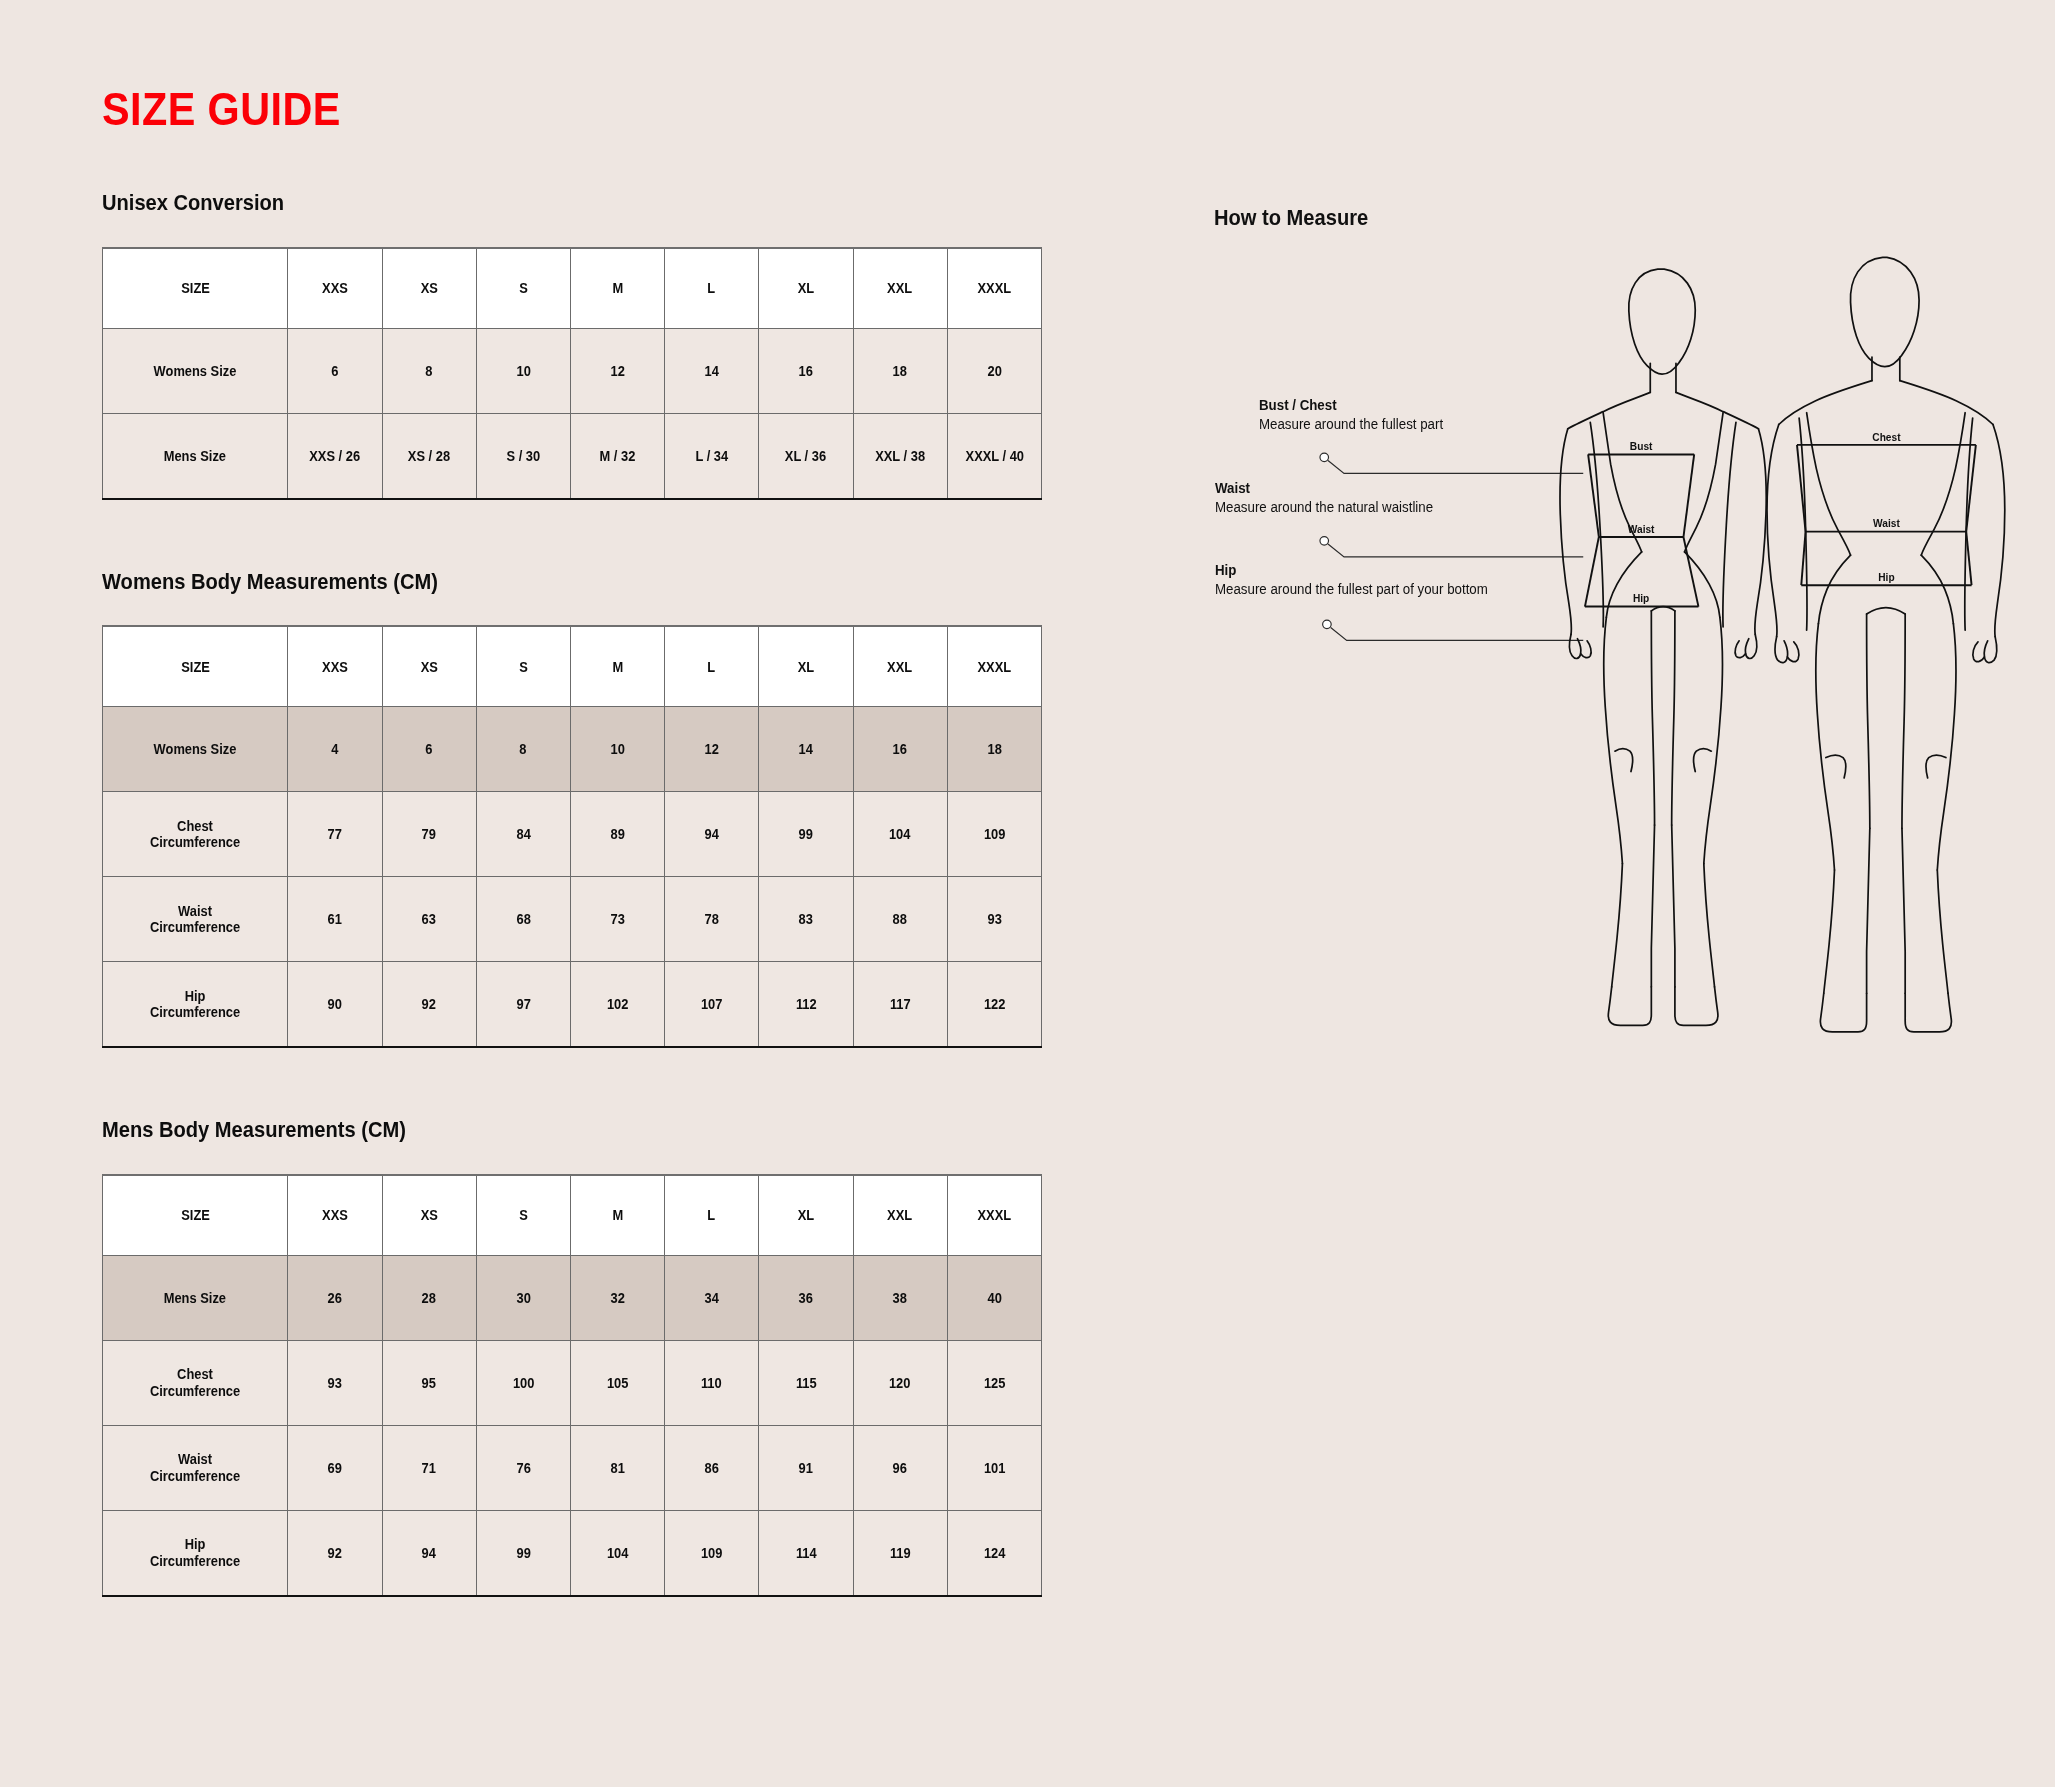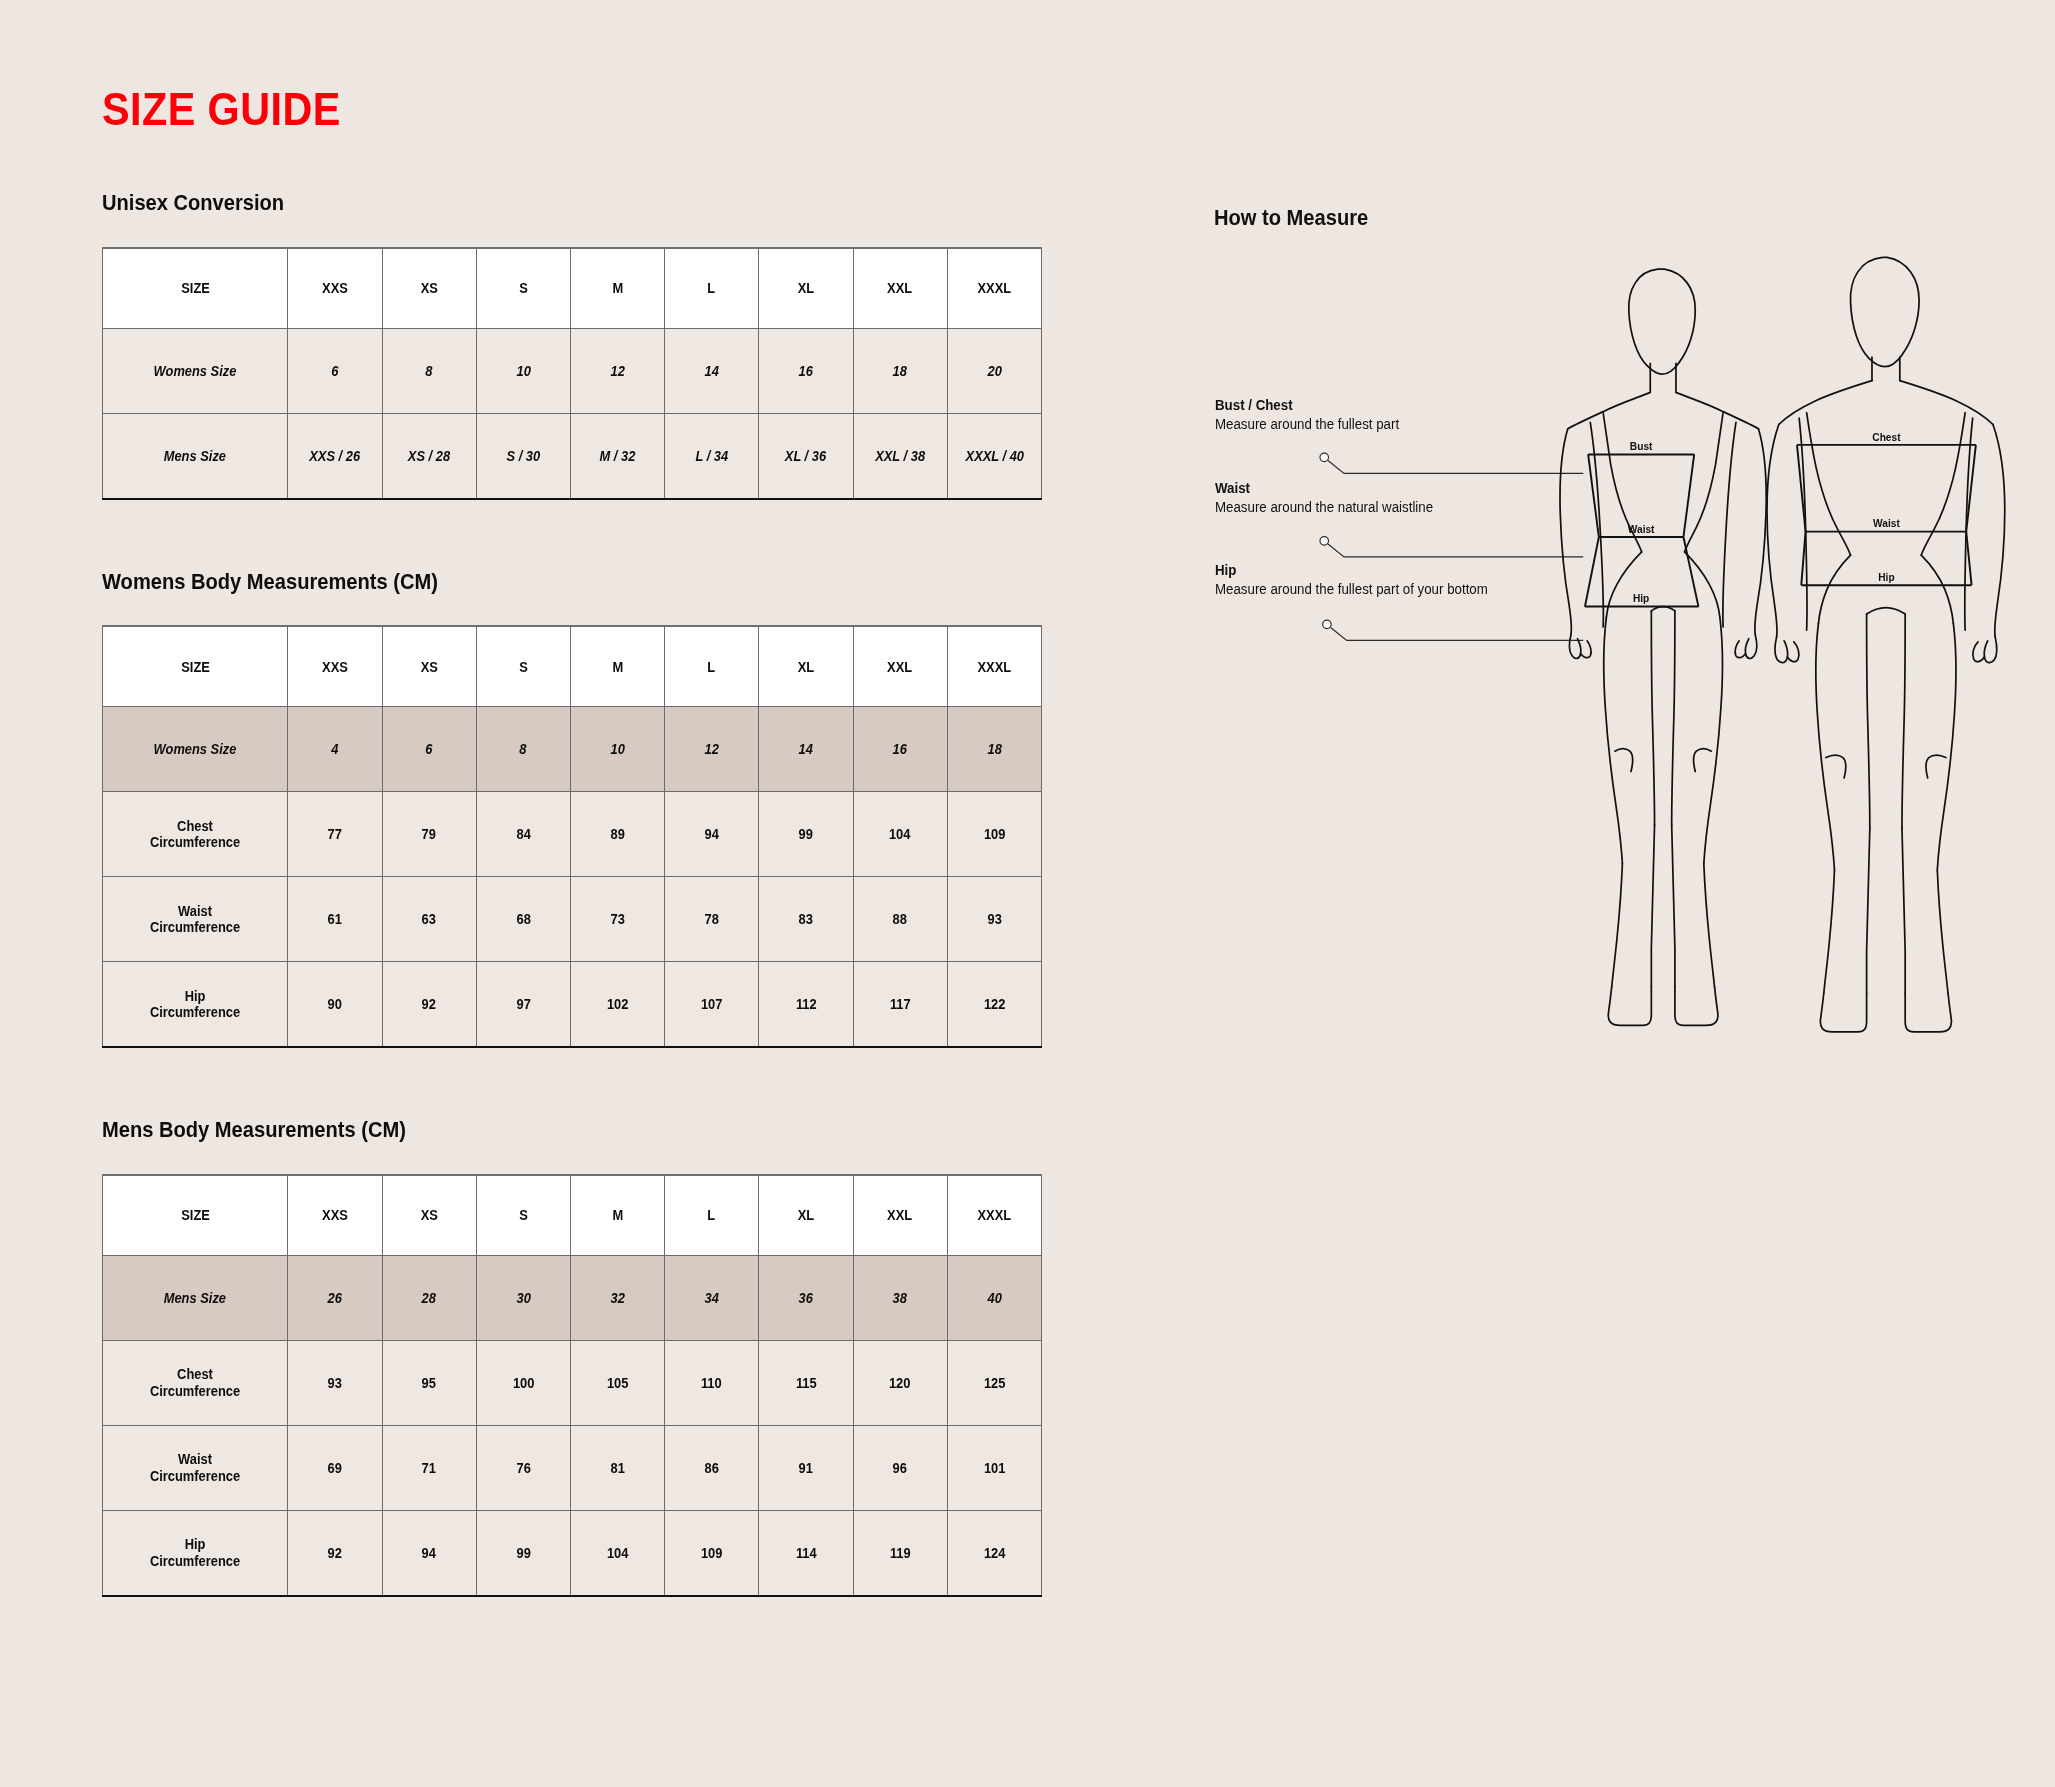--- a/index.html
+++ b/index.html
@@ -69,21 +69,21 @@
     background: #efe7e2;
   }
   .sg-table col.c-label { width: 185px; }
   .sg-table col.c-size  { width: 94px; }
 
   .sg-table thead th {
     background: #ffffff;
     height: 79px;
   }
   .sg-table tbody td { height: 84px; }
-  .row-tall td { height: 90px; font-style: italic; }
+  .row-tall td { height: 90px; }
 
   
   .hl td { background: #d6cac2; }
 
   .cell-txt { display: inline-block; transform: scaleX(0.92); }
   .cell-txt.two-line { line-height: 1.18; }
 
   
   .sp-a { height: 188px; }   
   .sp-b { height: 31px; }    
@@ -116,21 +116,21 @@
     transform: scaleX(0.95);
     transform-origin: left top;
   }
   .callout .c-desc {
     font-size: 14px;
     font-weight: normal;
     line-height: 1.3;
     transform: scaleX(0.95);
     transform-origin: left top;
   }
-  .callout-1 { top: 397px; }
+  .callout-1 { top: 397px; margin-left: 44px; }
   .callout-2 { top: 480px; }
   .callout-3 { top: 562px; }
 
   .figures {
     position: absolute;
     left: 343px;
     top: 236px;
     width: 450px;
     height: 814px;
   }

